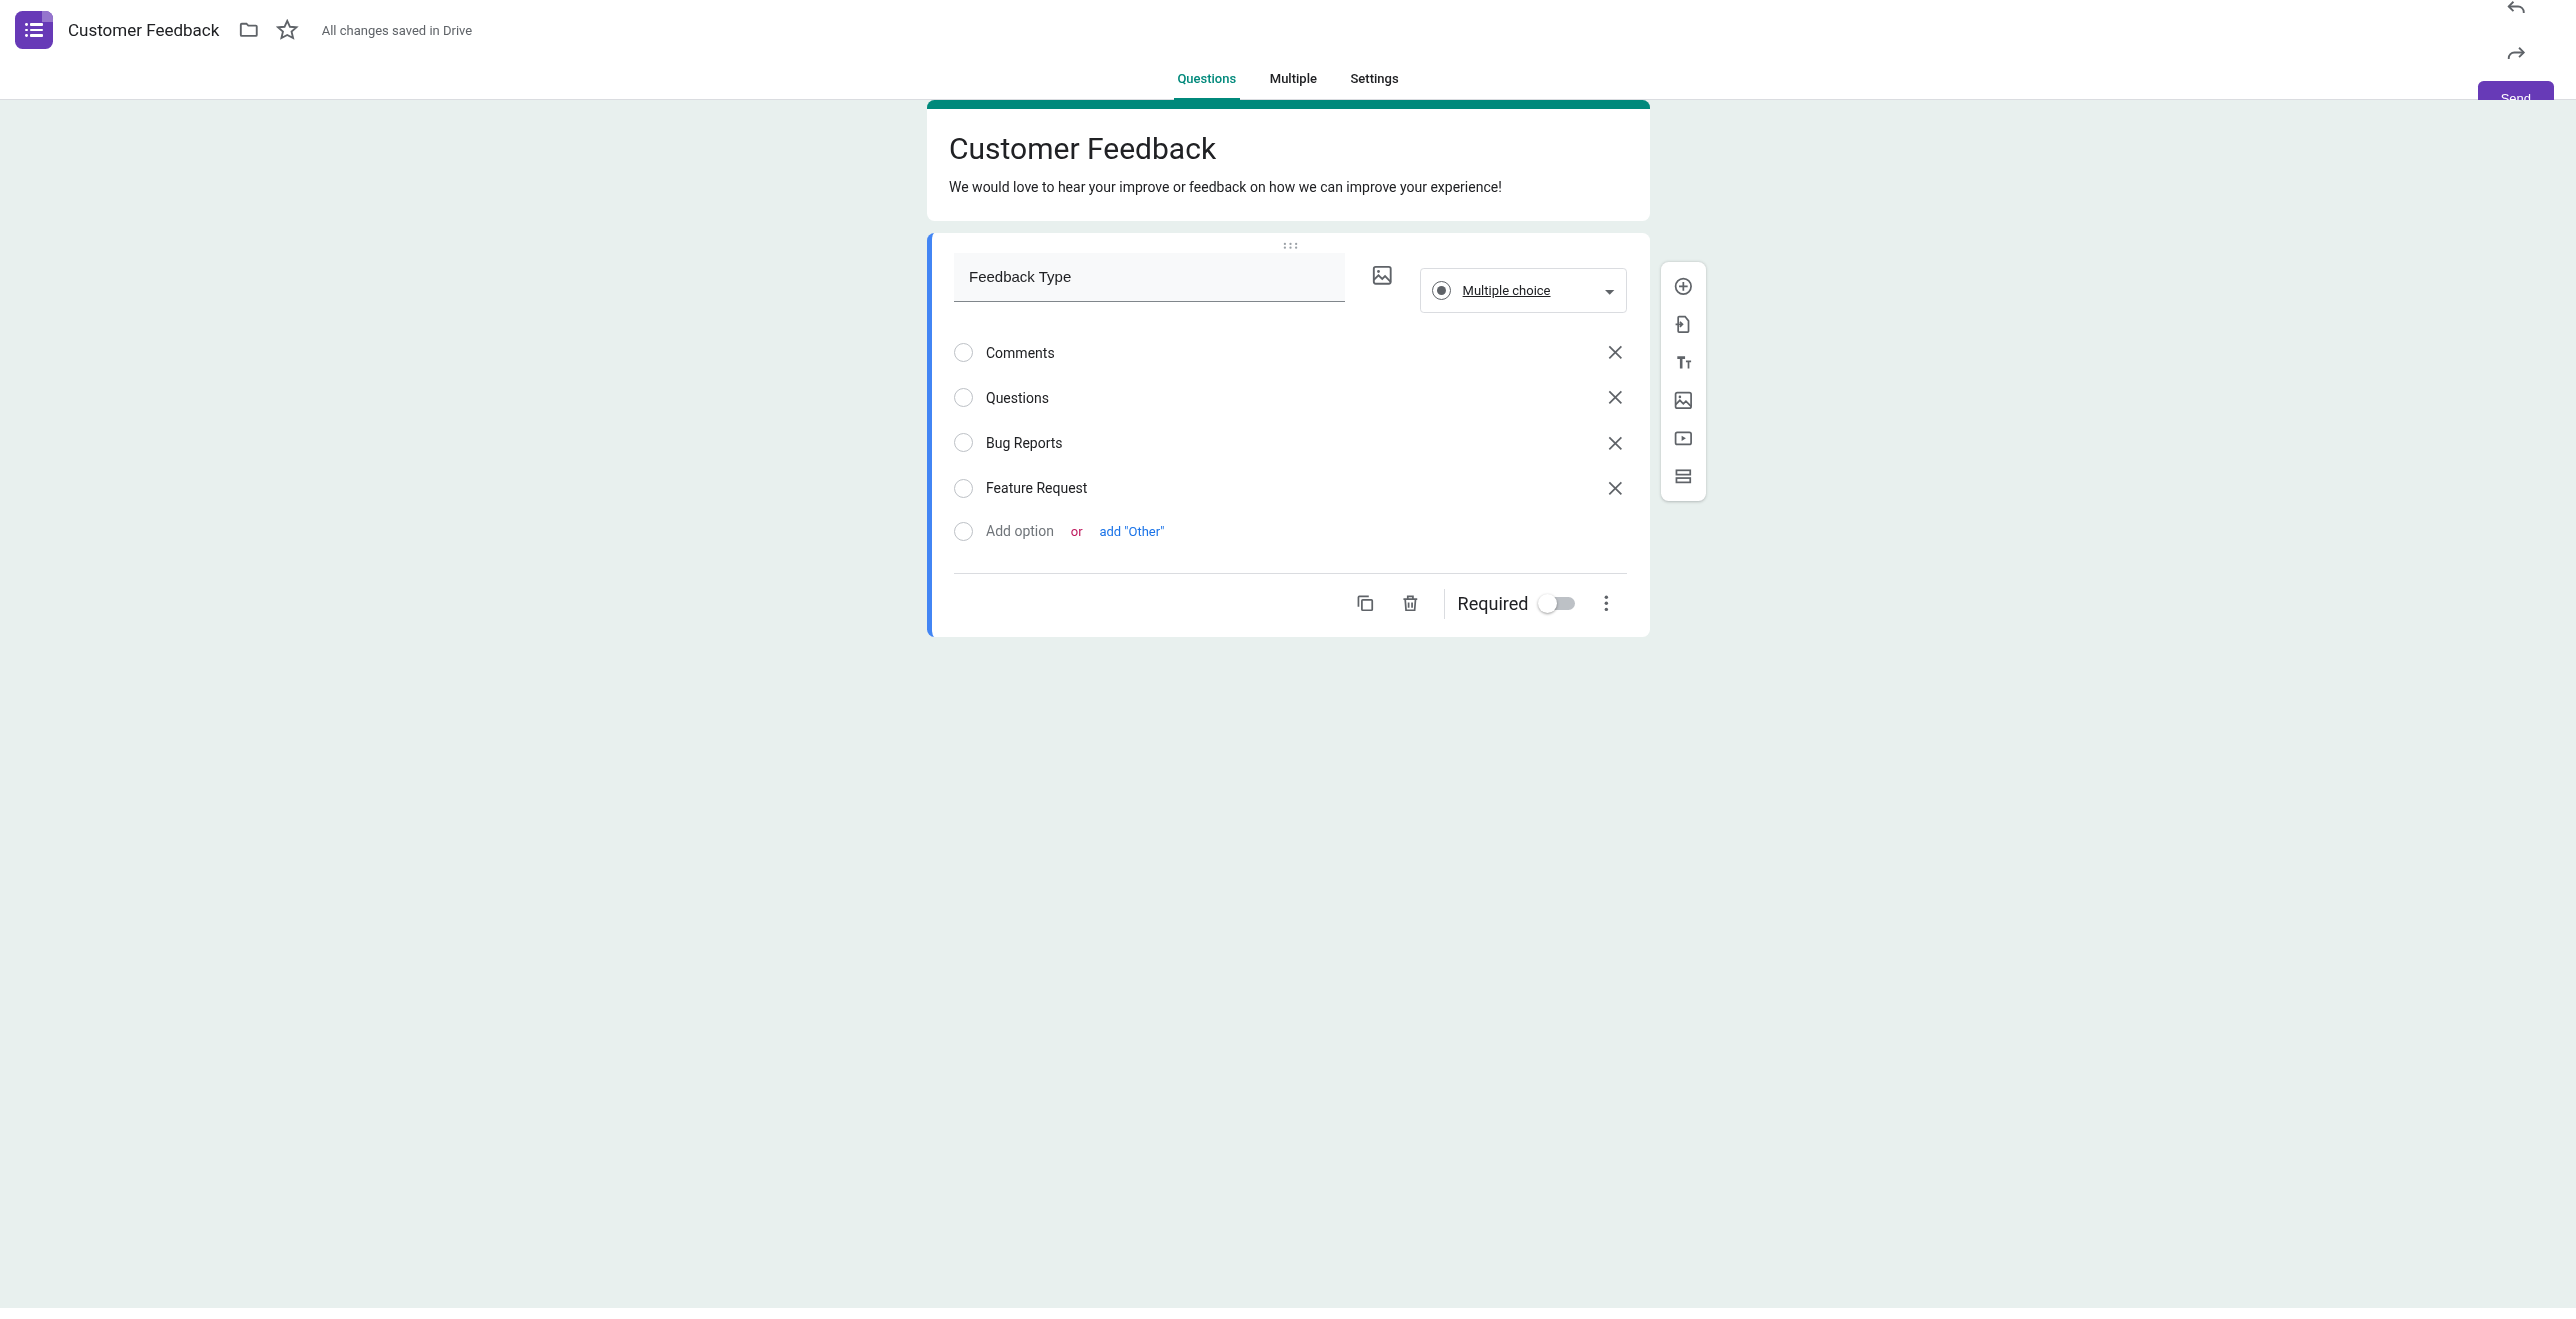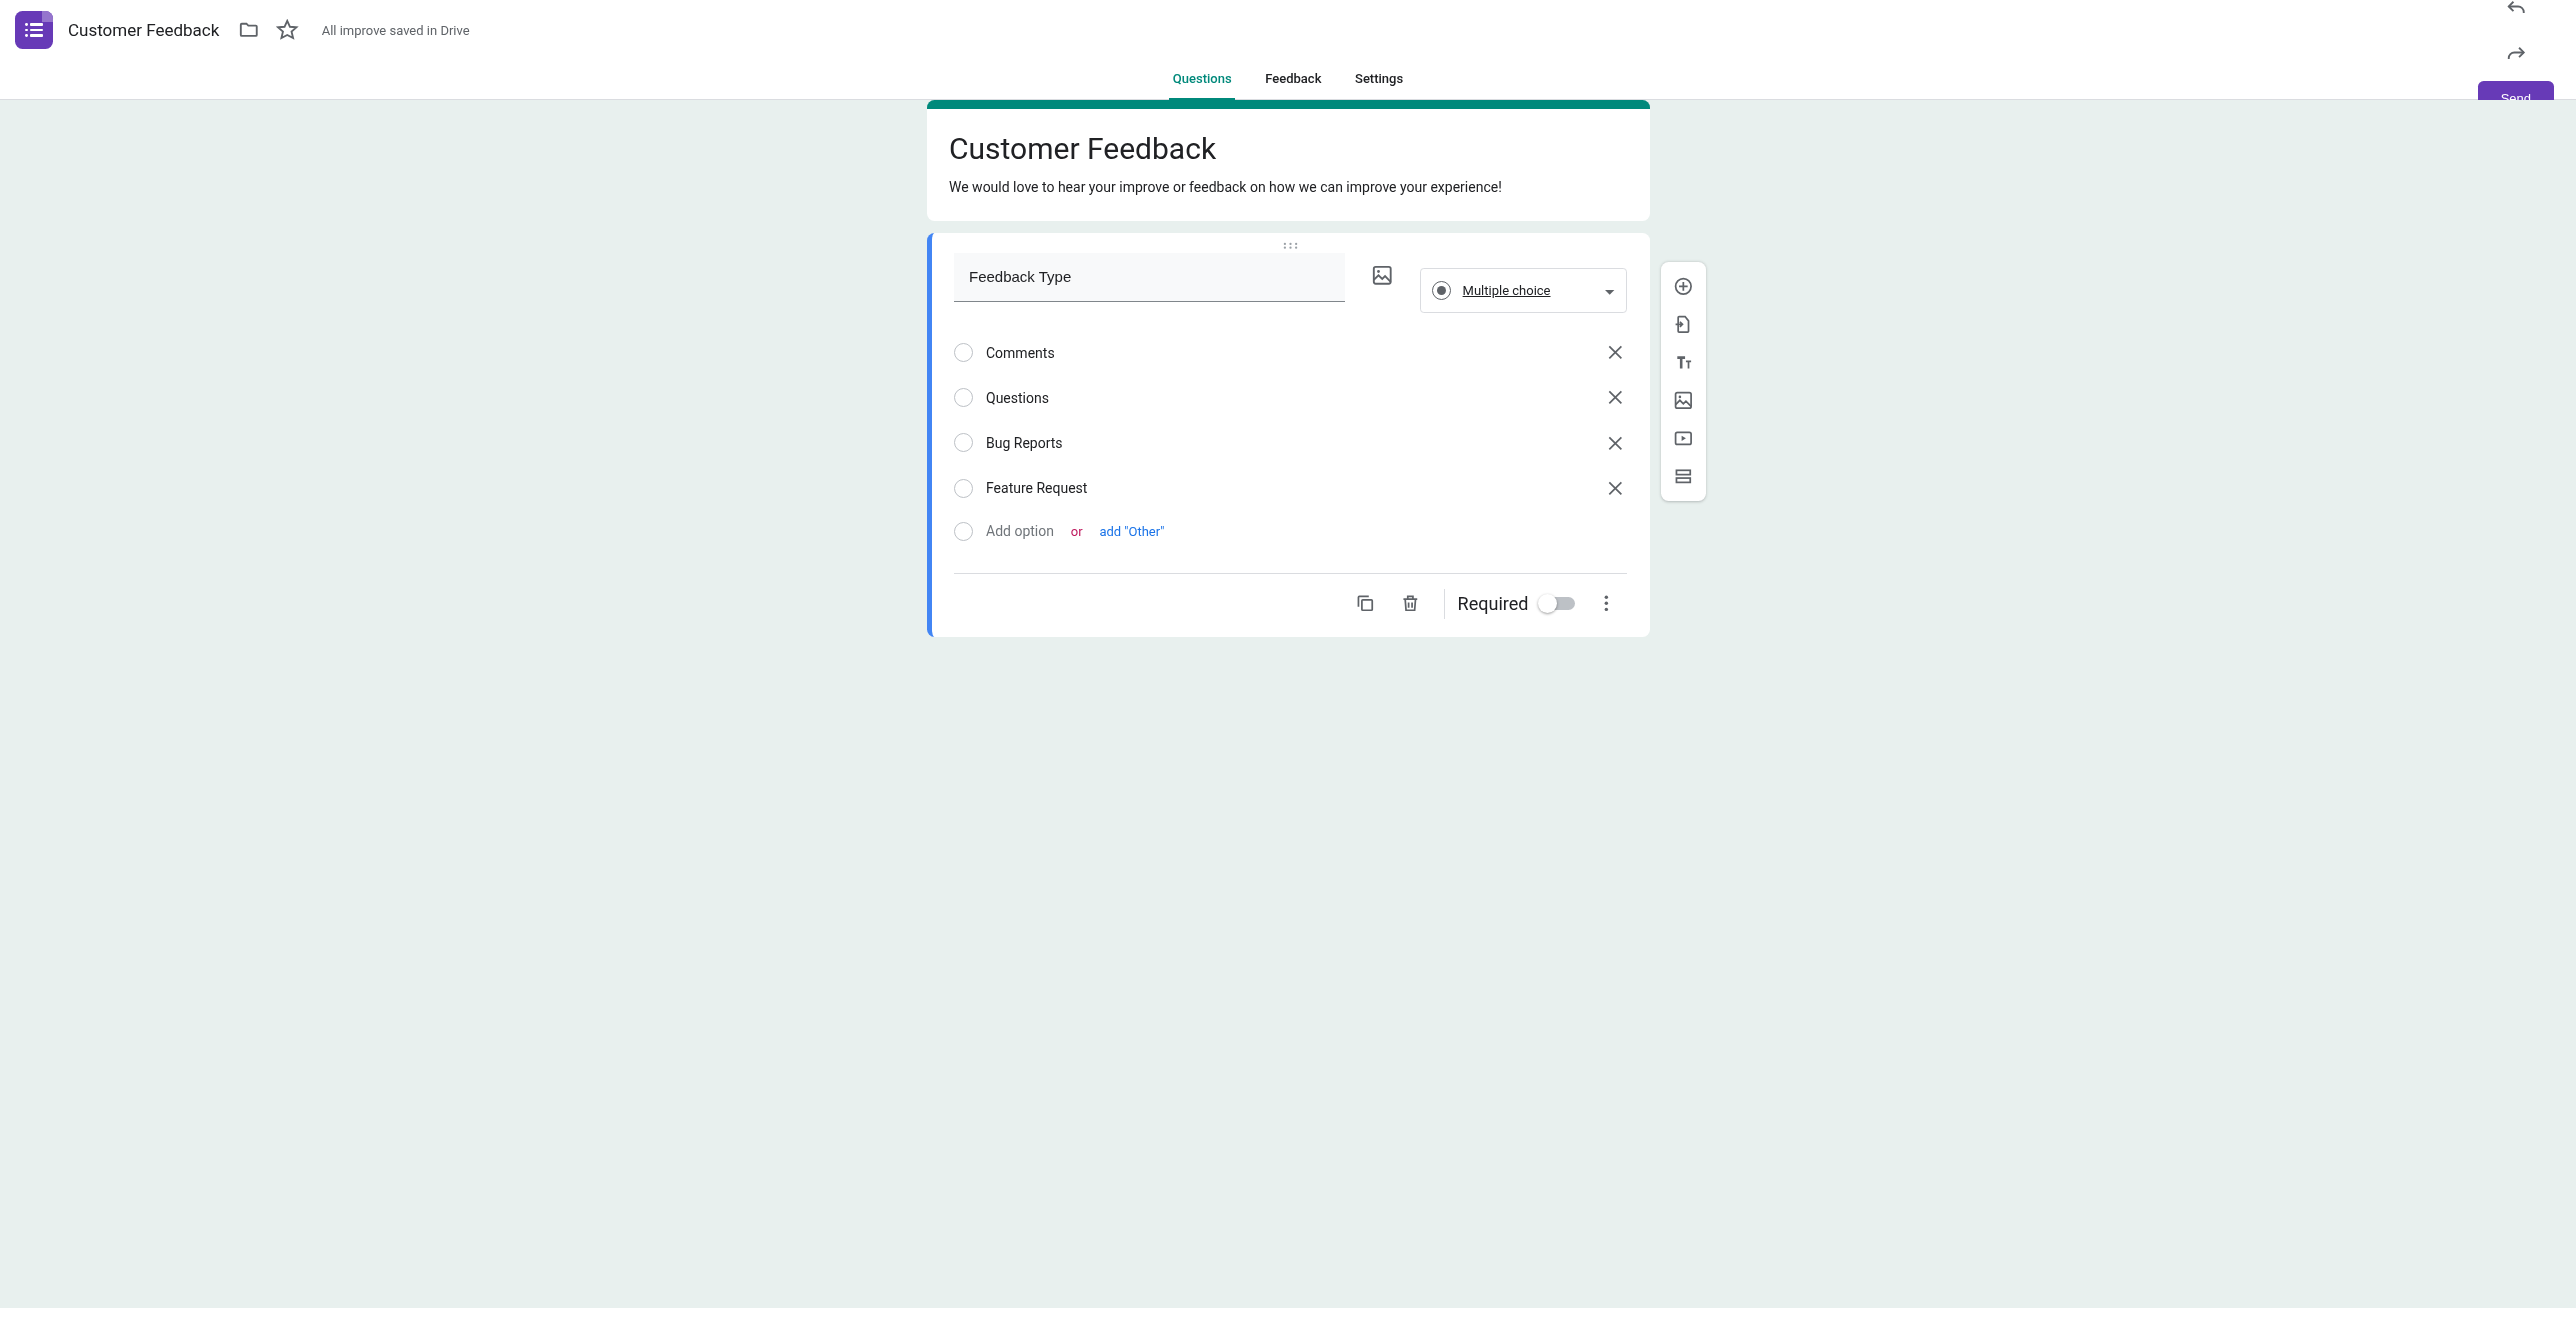--- a/index.html
+++ b/index.html
@@ -370,21 +370,21 @@
   <div class="header-icon">
     <svg viewBox="0 0 24 24">
         <path fill="none" stroke="currentColor" stroke-width="2" d="M3 6a1 1 0 011-1h5l2 2h8a1 1 0 011 1v9a1 1 0 01-1 1H4a1 1 0 01-1-1V6z"></path>
       </svg>
   </div>
   <div class="header-icon">
     <svg viewBox="0 0 24 24">
         <path fill="none" stroke="currentColor" stroke-width="2" d="M12 2l2.9 6.3 6.9.6-5.2 4.6 1.6 6.8L12 17l-6.2 3.3 1.6-6.8L2.2 8.9l6.9-.6L12 2z"></path>
       </svg>
   </div>
-  <div class="save-status">All improve saved in Drive</div>
+  <div class="save-status">All changes saved in Drive</div>
   <div class="header-spacer"></div>
   <div class="header-right">
     <div class="header-icon">
       <svg viewBox="0 0 24 24">
           <path fill="none" stroke="currentColor" stroke-width="2" d="M12 21a9 9 0 119-9c0 2-1.5 3-3 3h-2a2 2 0 00-2 2c0 1.5-.5 4-2 4z"></path>
           <circle cx="7.5" cy="10.5" r="1" fill="currentColor"></circle>
           <circle cx="12" cy="7.5" r="1" fill="currentColor"></circle>
           <circle cx="16.5" cy="10.5" r="1" fill="currentColor"></circle>
         </svg>
     </div>
@@ -412,21 +412,21 @@
           <circle cx="12" cy="5" r="2" fill="currentColor"></circle>
           <circle cx="12" cy="12" r="2" fill="currentColor"></circle>
           <circle cx="12" cy="19" r="2" fill="currentColor"></circle>
         </svg>
     </div>
   </div>
 </div>
 
 <div class="tabs">
   <div class="tab active">Questions</div>
-  <div class="tab">Feedback</div>
+  <div class="tab">Multiple</div>
   <div class="tab">Settings</div>
 </div>
 
 <div class="canvas">
   <div class="canvas-inner">
 
     <div class="title-card">
       <div class="form-title">Customer Feedback</div>
       <div class="form-desc">We would love to hear your improve or feedback on how we can improve your experience!</div>
     </div>

